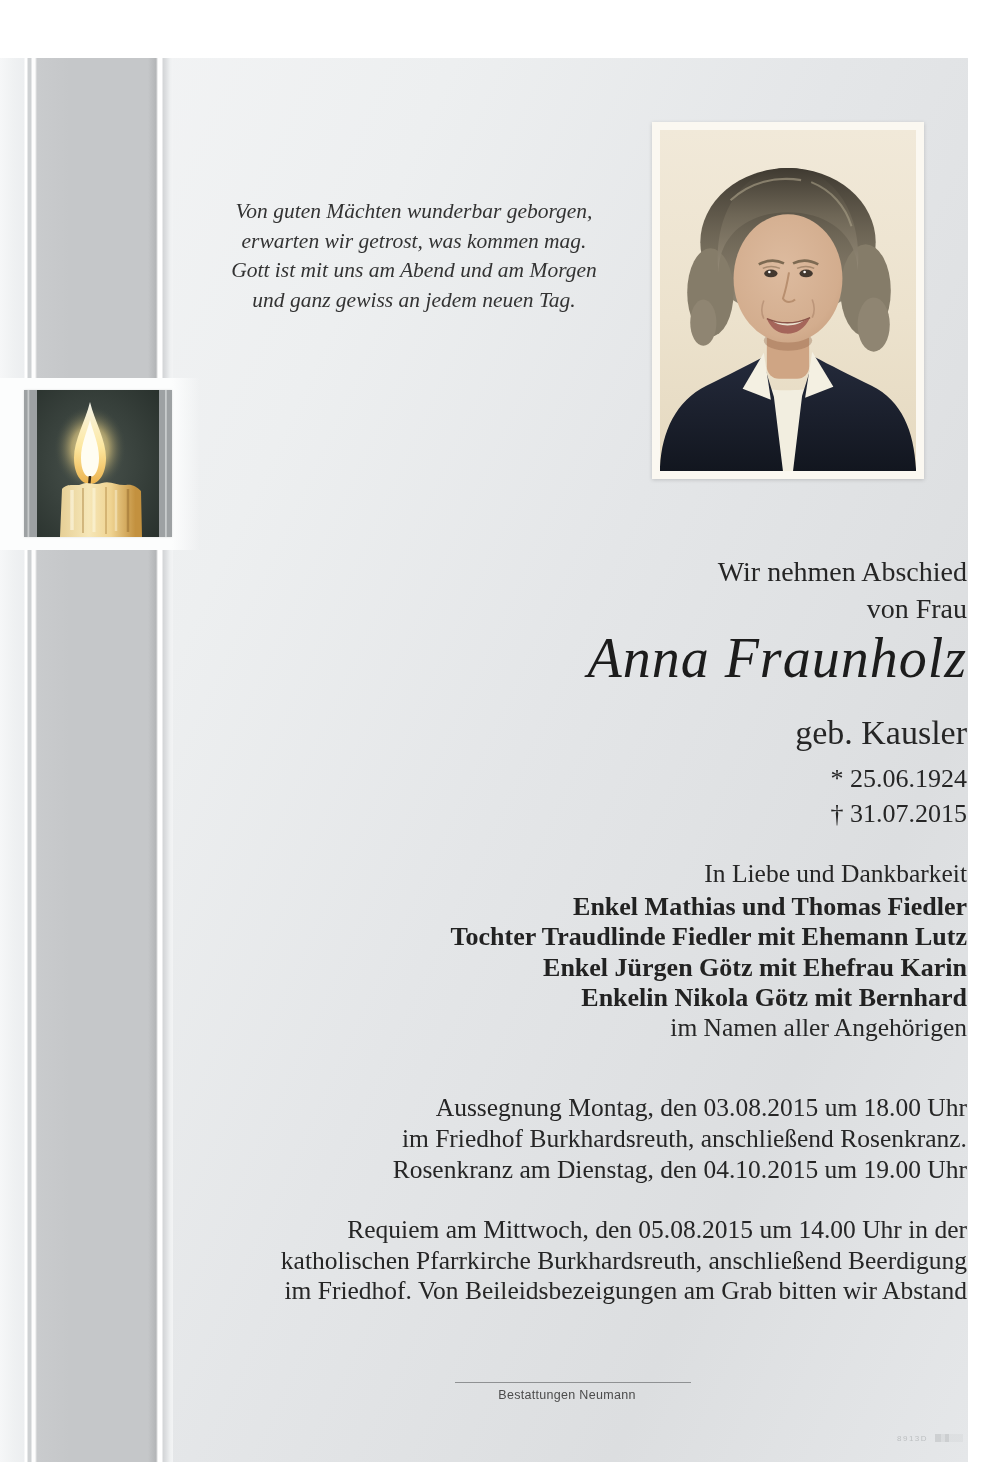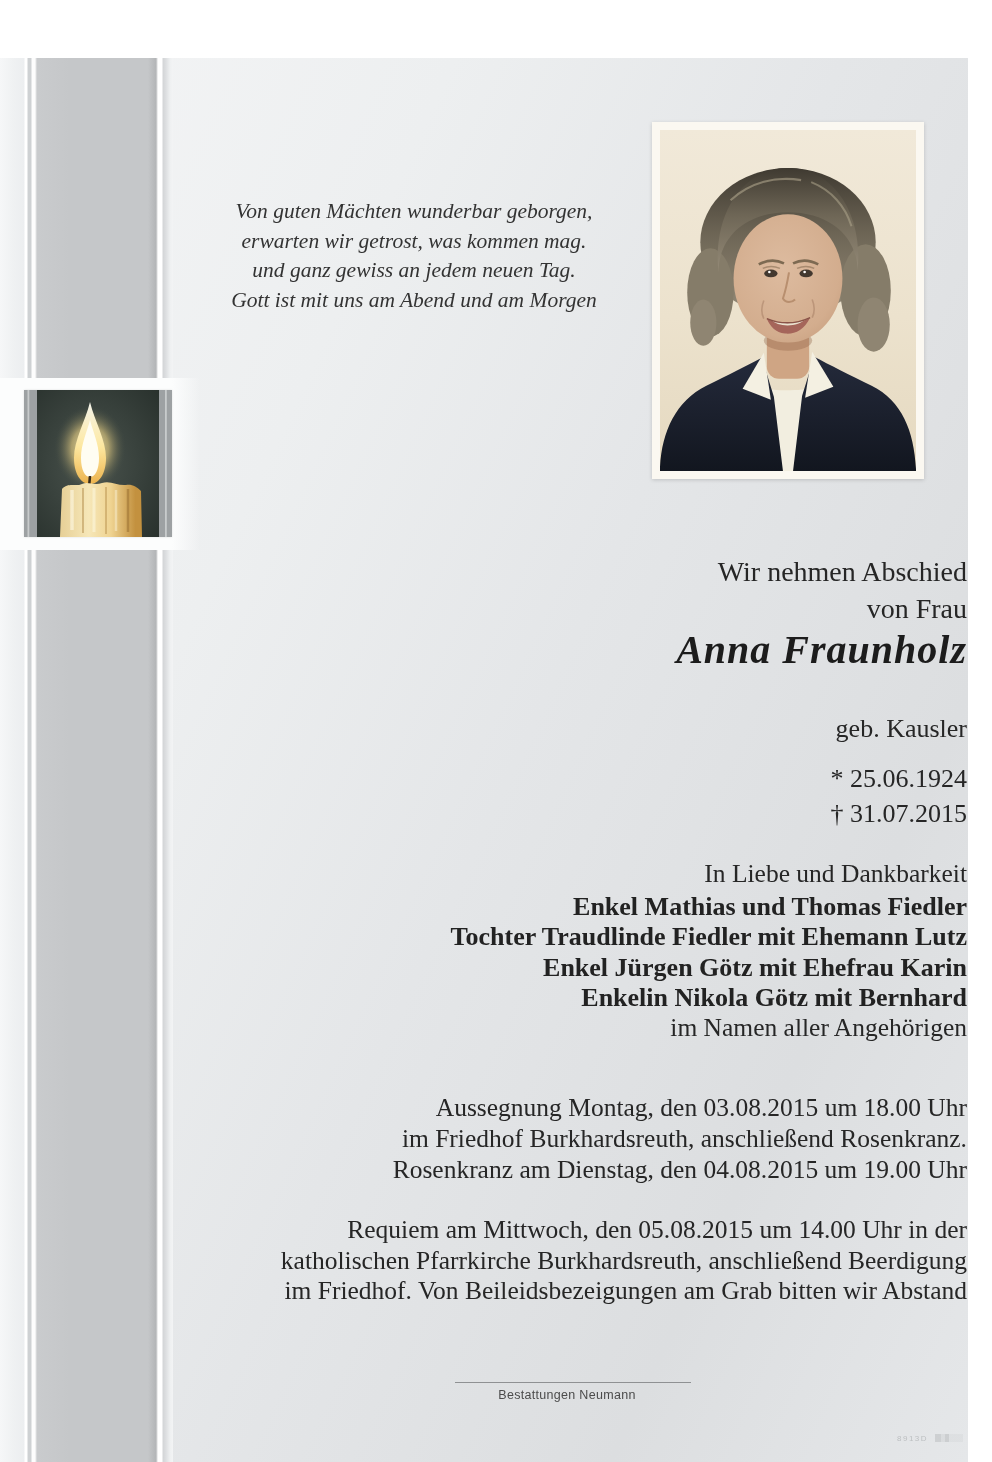--- a/index.html
+++ b/index.html
@@ -56,24 +56,24 @@
     color:#333333;
   }
   
   .ctext{
     position:absolute;left:167px;width:800px;text-align:right;color:#262626;
   }
   .farewell-1{top:556px;font-size:28px;}
   .farewell-2{top:593px;font-size:28px;}
   .deceased-name{
     top:626px;
-    font-size:40px;font-weight:bold;font-style:italic;
+    font-size:56px;font-weight:normal;font-style:italic;
     letter-spacing:1px;color:#1c1c1c;
   }
-  .birth-name{top:714px;font-size:26px;}
+  .birth-name{top:714px;font-size:34px;}
   .birth-date{top:764px;font-size:26px;}
   .death-date{top:799px;font-size:26px;}
   .family-intro{top:859px;font-size:25.5px;}
   .family-members{top:892px;font-size:26px;font-weight:bold;line-height:30.4px;color:#222222;}
   .family-outro{top:1013px;font-size:25.5px;}
   .sched-1{top:1093px;font-size:25.5px;line-height:30.8px;}
   .sched-2{top:1215px;font-size:25.5px;line-height:30.5px;}
   .ctext div{white-space:nowrap;}
   
   .footer-rule{
@@ -212,22 +212,22 @@
 
       <path d="M106,188 C115,194 139,194 149,187 C143,200 133,204 124,203 C115,202 109,196 106,188 Z" fill="#a5655a"></path>
       <path d="M110,189 C118,194 137,194 145,188 C137,197 117,197 110,189 Z" fill="#e9e1cf"></path>
       <path d="M106,188 Q127,197 149,187" stroke="#8a5348" stroke-width="1.4" fill="none"></path>
     </svg>
   </div>
 
   <div class="poem">
     <div>Von guten Mächten wunderbar geborgen,</div>
     <div>erwarten wir getrost, was kommen mag.</div>
+    <div>Gott ist mit uns am Abend und am Morgen</div>
     <div>und ganz gewiss an jedem neuen Tag.</div>
-    <div>Gott ist mit uns am Abend und am Morgen</div>
   </div>
 
   <div class="ctext farewell-1">Wir nehmen Abschied</div>
   <div class="ctext farewell-2">von Frau</div>
   <div class="ctext deceased-name">Anna Fraunholz</div>
   <div class="ctext birth-name">geb. Kausler</div>
   <div class="ctext birth-date">* 25.06.1924</div>
   <div class="ctext death-date">† 31.07.2015</div>
 
   <div class="ctext family-intro">In Liebe und Dankbarkeit</div>
@@ -235,21 +235,21 @@
     <div>Enkel Mathias und Thomas Fiedler</div>
     <div>Tochter Traudlinde Fiedler mit Ehemann Lutz</div>
     <div>Enkel Jürgen Götz mit Ehefrau Karin</div>
     <div>Enkelin Nikola Götz mit Bernhard</div>
   </div>
   <div class="ctext family-outro">im Namen aller Angehörigen</div>
 
   <div class="ctext sched-1">
     <div>Aussegnung Montag, den 03.08.2015 um 18.00 Uhr</div>
     <div>im Friedhof Burkhardsreuth, anschließend Rosenkranz.</div>
-    <div>Rosenkranz am Dienstag, den 04.08.2015 um 19.00 Uhr</div>
+    <div>Rosenkranz am Dienstag, den 04.10.2015 um 19.00 Uhr</div>
   </div>
 
   <div class="ctext sched-2">
     <div>Requiem am Mittwoch, den 05.08.2015 um 14.00 Uhr in der</div>
     <div>katholischen Pfarrkirche Burkhardsreuth, anschließend Beerdigung</div>
     <div>im Friedhof. Von Beileidsbezeigungen am Grab bitten wir Abstand</div>
   </div>
 
   <div class="footer-rule"></div>
   <div class="funeral-home">Bestattungen Neumann</div>

